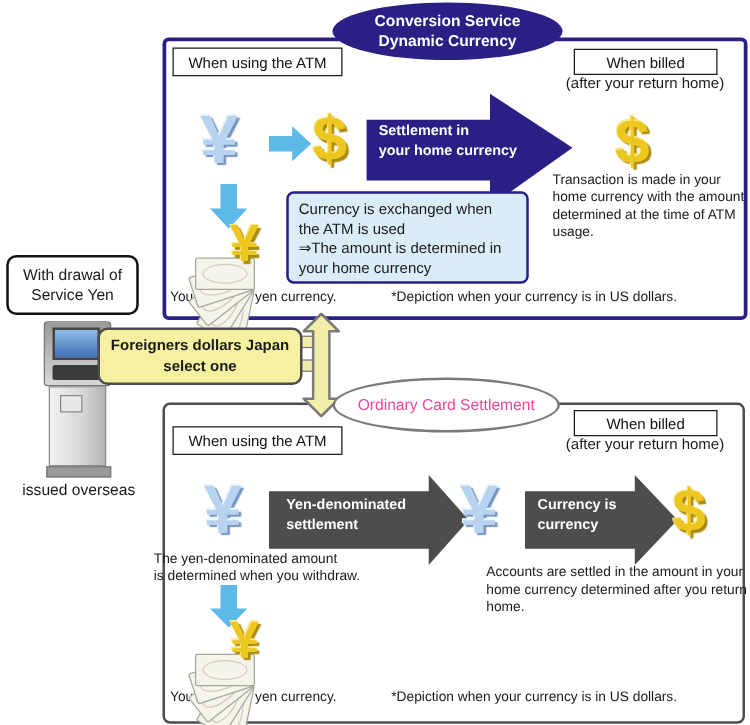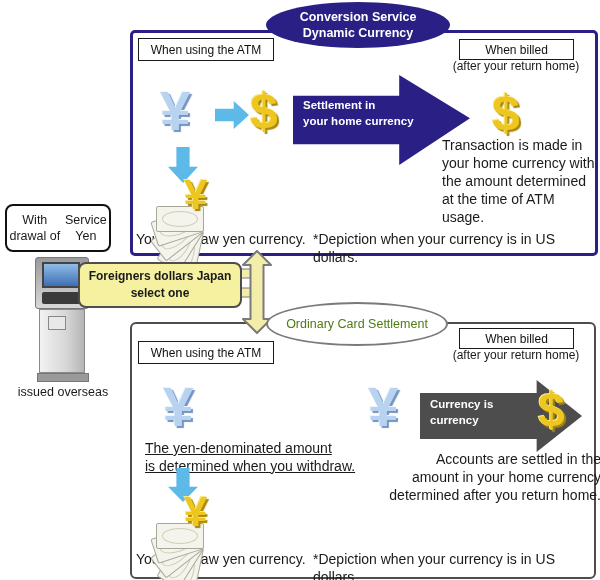--- a/index.html
+++ b/index.html
@@ -1,63 +1,63 @@
 <!DOCTYPE html>
 <html><head>
 <meta charset="utf-8">
 <style>
   html,body{margin:0;padding:0;background:#fff;}
   #canvas{position:relative;width:600px;height:580px;background:#fff;overflow:hidden;
           font-family:"Liberation Sans","DejaVu Sans",sans-serif;color:#1a1a1a;}
   .abs{position:absolute;}
-  .txt{font-size:14px;line-height:1.28;color:#1a1a1a;}
+  .txt{font-size:11px;line-height:1.28;color:#1a1a1a;}
 
   
   .panel-top{left:130px;top:30px;width:462px;height:220px;border:3px solid #291f85;border-radius:5px;background:#fff;}
   .panel-bottom{left:130px;top:322px;width:462px;height:253px;border:2px solid #4d4d4d;border-radius:6px;background:#fff;}
 
   
   .badge-dcc{left:266px;top:2px;width:184px;height:46px;background:#291f85;border-radius:50%;
              display:flex;flex-direction:column;align-items:center;justify-content:center;
              color:#fff;font-weight:bold;font-size:12.5px;line-height:1.3;z-index:3;text-align:center;}
   .badge-ocs{left:266px;top:302px;width:178px;height:40px;background:#fff;border:2px solid #7a7a7a;border-radius:50%;
-             display:flex;align-items:center;justify-content:center;font-size:12.5px;color:#4d7c0f;z-index:3;text-align:center;}
+             display:flex;align-items:center;justify-content:center;font-size:12.5px;color:#ec4899;z-index:3;text-align:center;}
 
   
   .label-box{background:#fff;border:1px solid #1a1a1a;display:flex;align-items:center;justify-content:center;
              font-size:12px;color:#111;z-index:2;}
   .billed-sub{font-size:12px;text-align:center;z-index:2;}
 
   
   .yen-glyph{font-weight:bold;font-size:55px;line-height:1;color:#b7d3f0;
              text-shadow:-1px -1px 0 #eef5fc,2px 2px 1px #7593c0;z-index:2;}
   .dollar-glyph{font-weight:bold;font-size:50px;line-height:1;color:#edc620;
              text-shadow:-1px -1px 0 #f9e98c,2px 2px 1px #a8880e;z-index:2;}
 
   
   .arrow-right-blue{background:#5cb9e8;clip-path:polygon(0 28%,55% 28%,55% 0,100% 50%,55% 100%,55% 72%,0 72%);z-index:2;}
   .arrow-down-blue{background:#5cb9e8;clip-path:polygon(28% 0,72% 0,72% 55%,100% 55%,50% 100%,0 55%,28% 55%);z-index:2;}
 
   
   .navy-arrow{left:293px;top:75px;width:165px;height:90px;background:#291f85;
-              clip-path:polygon(0 23%,60% 23%,60% 0,100% 48%,60% 100%,60% 77%,0 77%);z-index:2;padding-left:12px;}
+              clip-path:polygon(0 23%,60% 23%,60% 0,100% 48%,60% 100%,60% 77%,0 77%);z-index:2;}
   .flow-arrow-label{position:absolute;color:#fff;font-weight:bold;font-size:11.5px;line-height:1.35;}
   .gray-arrow{background:#4d4d4d;z-index:2;}
   .gray-arrow-1{left:215px;top:380px;width:160px;height:72px;
                 clip-path:polygon(0 18%,80% 18%,80% 0,100% 50%,80% 100%,80% 82%,0 82%);}
   .gray-arrow-2{left:420px;top:380px;width:122px;height:72px;
-                clip-path:polygon(0 18%,72% 18%,72% 0,100% 50%,72% 100%,72% 82%,0 82%);padding-left:40px;}
+                clip-path:polygon(0 18%,72% 18%,72% 0,100% 50%,72% 100%,72% 82%,0 82%);}
 
   
   .info-box{left:229px;top:153px;width:194px;height:74px;background:#daecf8;border:2px solid #291f85;border-radius:6px;
             padding:5px 8px;font-size:12px;line-height:1.3;z-index:2;box-sizing:border-box;}
 
   
   .withdrawal-box{left:5px;top:204px;width:102px;height:44px;border:2px solid #111;border-radius:8px;background:#fff;
-                  display:flex;flex-direction:row;align-items:center;justify-content:center;
+                  display:flex;flex-direction:column;align-items:center;justify-content:center;
                   font-size:12.5px;line-height:1.3;text-align:center;}
   .atm-caption{left:0px;top:384px;width:126px;text-align:center;font-size:12.5px;line-height:1.3;}
   .choice-box{left:78px;top:262px;width:164px;height:46px;background:#f6f1a1;border:2px solid #4d4d4d;border-radius:8px;
               display:flex;flex-direction:column;align-items:center;justify-content:center;
               font-weight:bold;font-size:12px;line-height:1.4;text-align:center;z-index:3;box-sizing:border-box;}
 
   
   .atm{left:30px;top:257px;width:64px;height:124px;}
   .atm-head{position:absolute;left:5px;top:0;width:54px;height:52px;background:linear-gradient(180deg,#9a9a9a,#d8d8d8);
             border:1px solid #777;border-radius:3px;box-sizing:border-box;}
@@ -126,20 +126,24 @@
       </div>
     <div class="note">
         <div class="note-inner"></div>
       </div>
     <div class="note">
         <div class="note-inner"></div>
       </div>
     <span class="note-yen">¥</span>
   </div>
 
+  <div class="abs info-box">
+    <span style="display:block">Currency is exchanged when the ATM is used</span>
+    <span style="display:block">⇒The amount is determined in your home currency</span>
+  </div>
 
   <div class="abs txt" style="left:136px;top:231px;">You withdraw yen currency.</div>
   <div class="abs txt" style="left:313px;top:231px;">*Depiction when your currency is in US dollars.</div>
 
   <div class="abs withdrawal-box">
     <span>With drawal of</span>
     <span>Service Yen</span>
   </div>
 
   <div class="abs atm">
@@ -169,33 +173,39 @@
   </svg>
 
   <div class="abs badge-ocs">Ordinary Card Settlement</div>
 
   <div class="abs label-box" style="left:138px;top:341px;width:134px;height:21px;">When using the ATM</div>
   <div class="abs label-box" style="left:459px;top:328px;width:113px;height:19px;">When billed</div>
   <div class="abs billed-sub" style="left:437px;top:348px;width:158px;">(after your return home)</div>
 
   <div class="abs yen-glyph" style="left:163px;top:380px;">¥</div>
 
+  <div class="abs gray-arrow gray-arrow-1">
+    <div class="flow-arrow-label" style="left:14px;top:17px;">
+      <span style="display:block">Yen-denominated</span>
+      <span style="display:block">settlement</span>
+    </div>
+  </div>
 
   <div class="abs yen-glyph" style="left:368px;top:380px;">¥</div>
 
   <div class="abs gray-arrow gray-arrow-2">
     <div class="flow-arrow-label" style="left:10px;top:17px;">
       <span style="display:block">Currency is</span>
       <span style="display:block">currency</span>
     </div>
   </div>
 
   <div class="abs dollar-glyph" style="left:538px;top:386px;font-size:48px;">$</div>
 
-  <div class="abs txt" style="left:145px;top:440px;width:220px;text-decoration:underline;">
+  <div class="abs txt" style="left:123px;top:440px;width:220px;">
     <span style="display:block">The yen-denominated amount</span>
     <span style="display:block">is determined when you withdraw.</span>
   </div>
 
   <div class="abs arrow-down-blue" style="left:168px;top:468px;width:30px;height:34px;"></div>
 
   <div class="abs notes" style="left:152px;top:497px;">
     <div class="note">
         <div class="note-inner"></div>
       </div>
@@ -207,18 +217,18 @@
       </div>
     <div class="note">
         <div class="note-inner"></div>
       </div>
     <div class="note">
         <div class="note-inner"></div>
       </div>
     <span class="note-yen">¥</span>
   </div>
 
-  <div class="abs txt" style="left:389px;top:451px;width:212px;text-align:right;">Accounts are settled in the amount in your home currency determined after you return home.</div>
+  <div class="abs txt" style="left:389px;top:451px;width:212px;">Accounts are settled in the amount in your home currency determined after you return home.</div>
 
   <div class="abs txt" style="left:136px;top:551px;">You withdraw yen currency.</div>
   <div class="abs txt" style="left:313px;top:551px;">*Depiction when your currency is in US dollars.</div>
 
 </div>
 
 </body></html>

